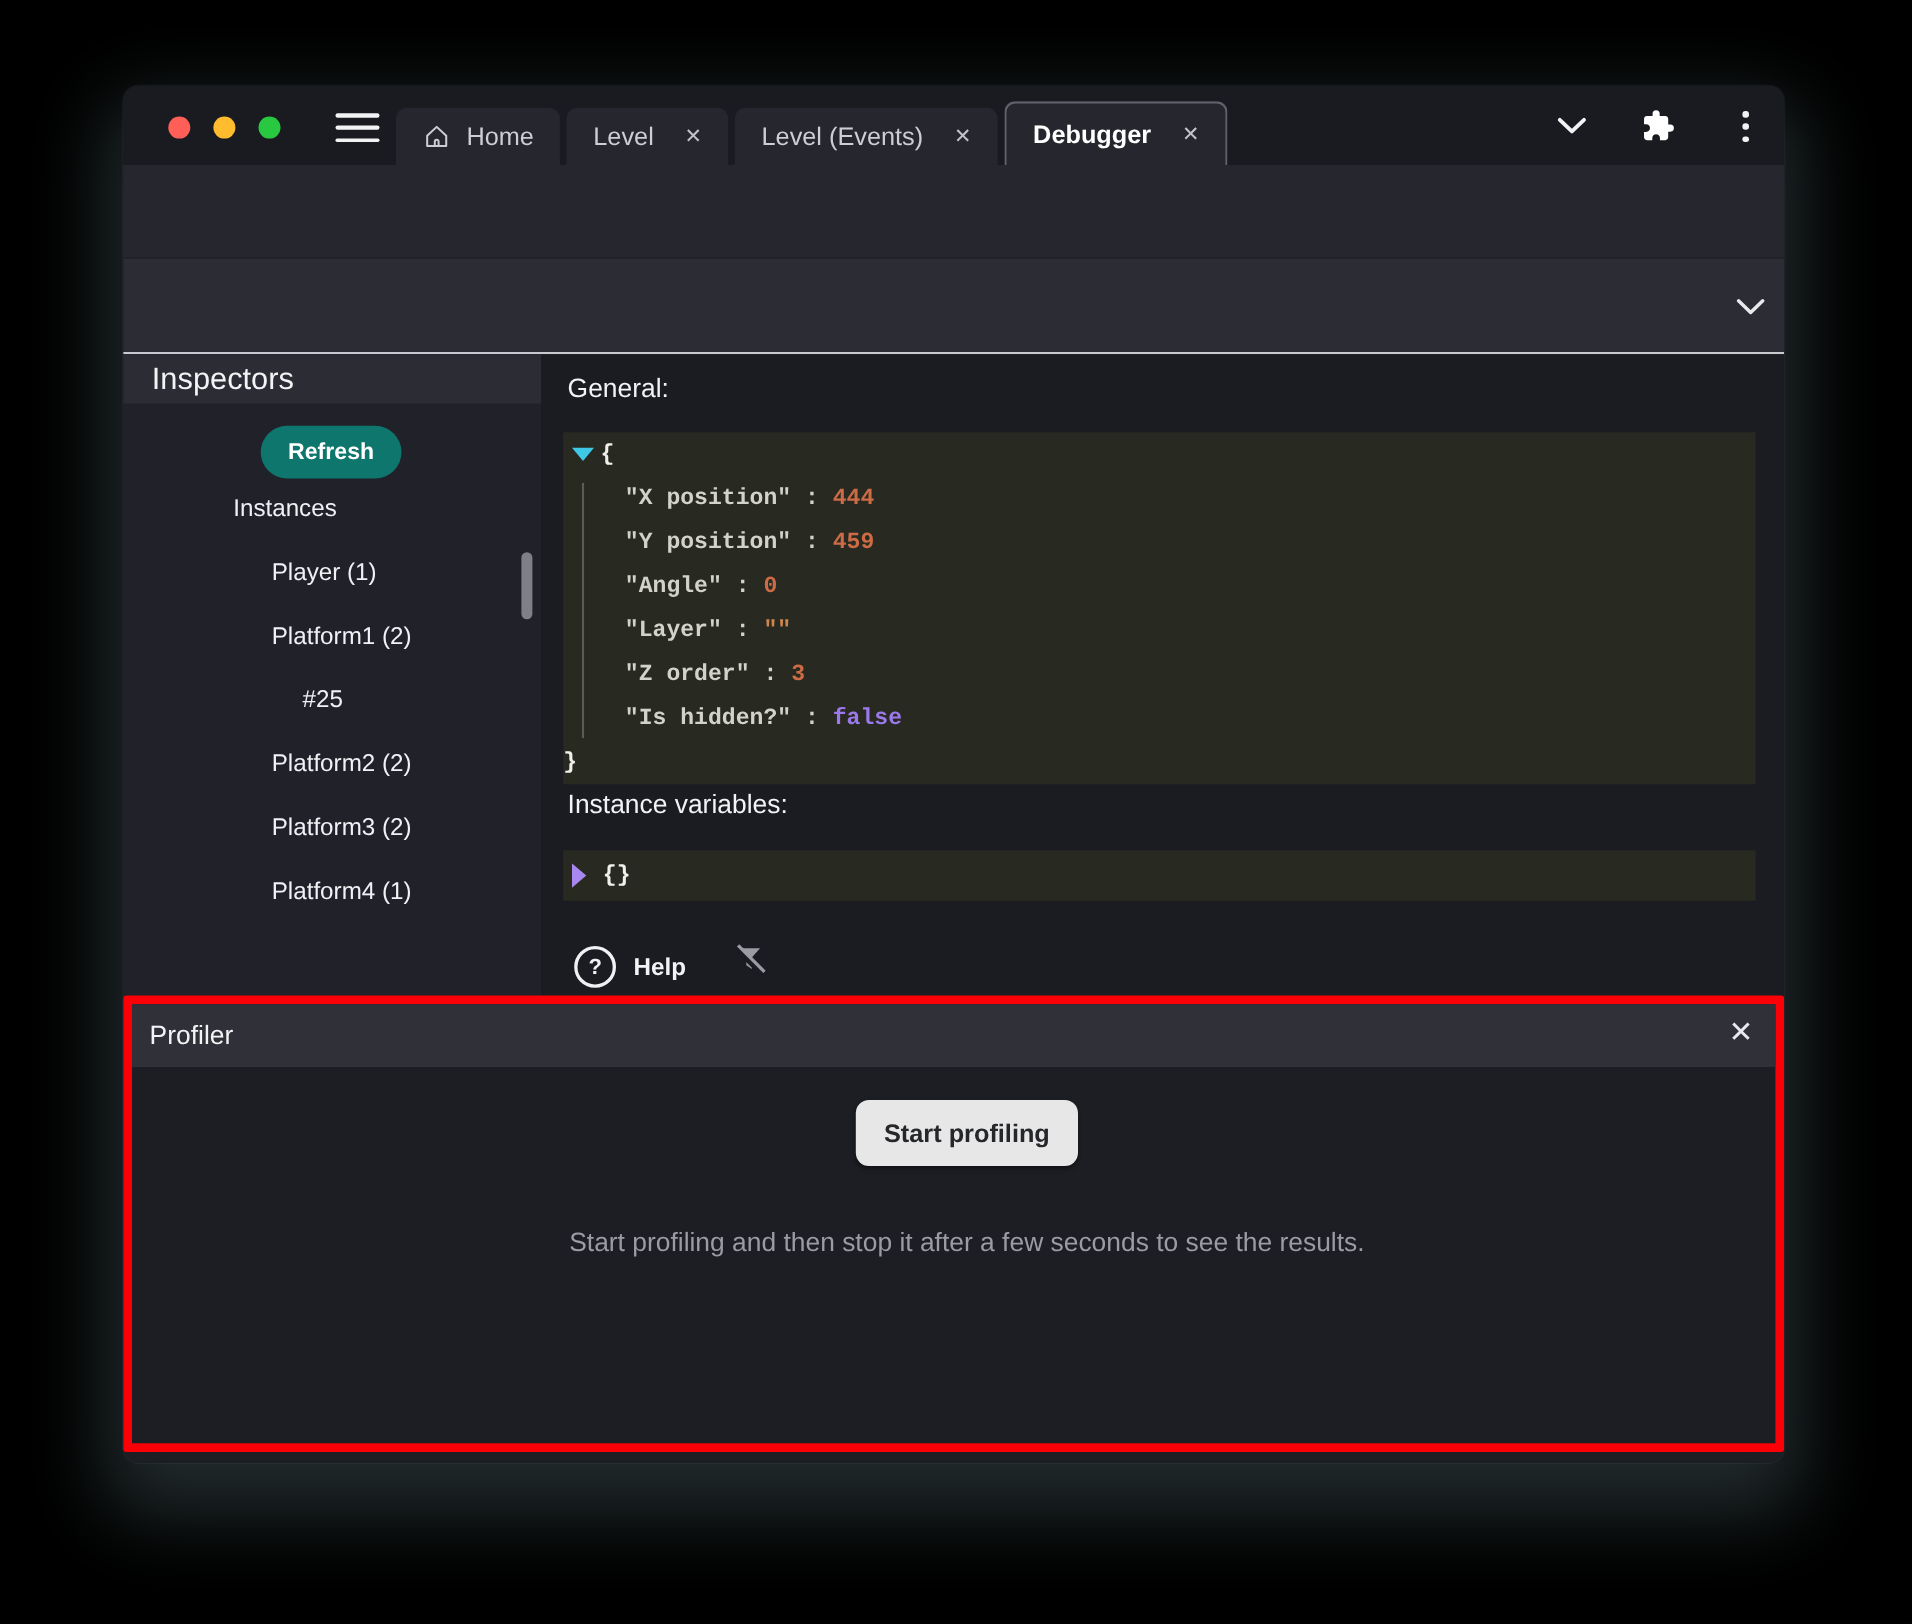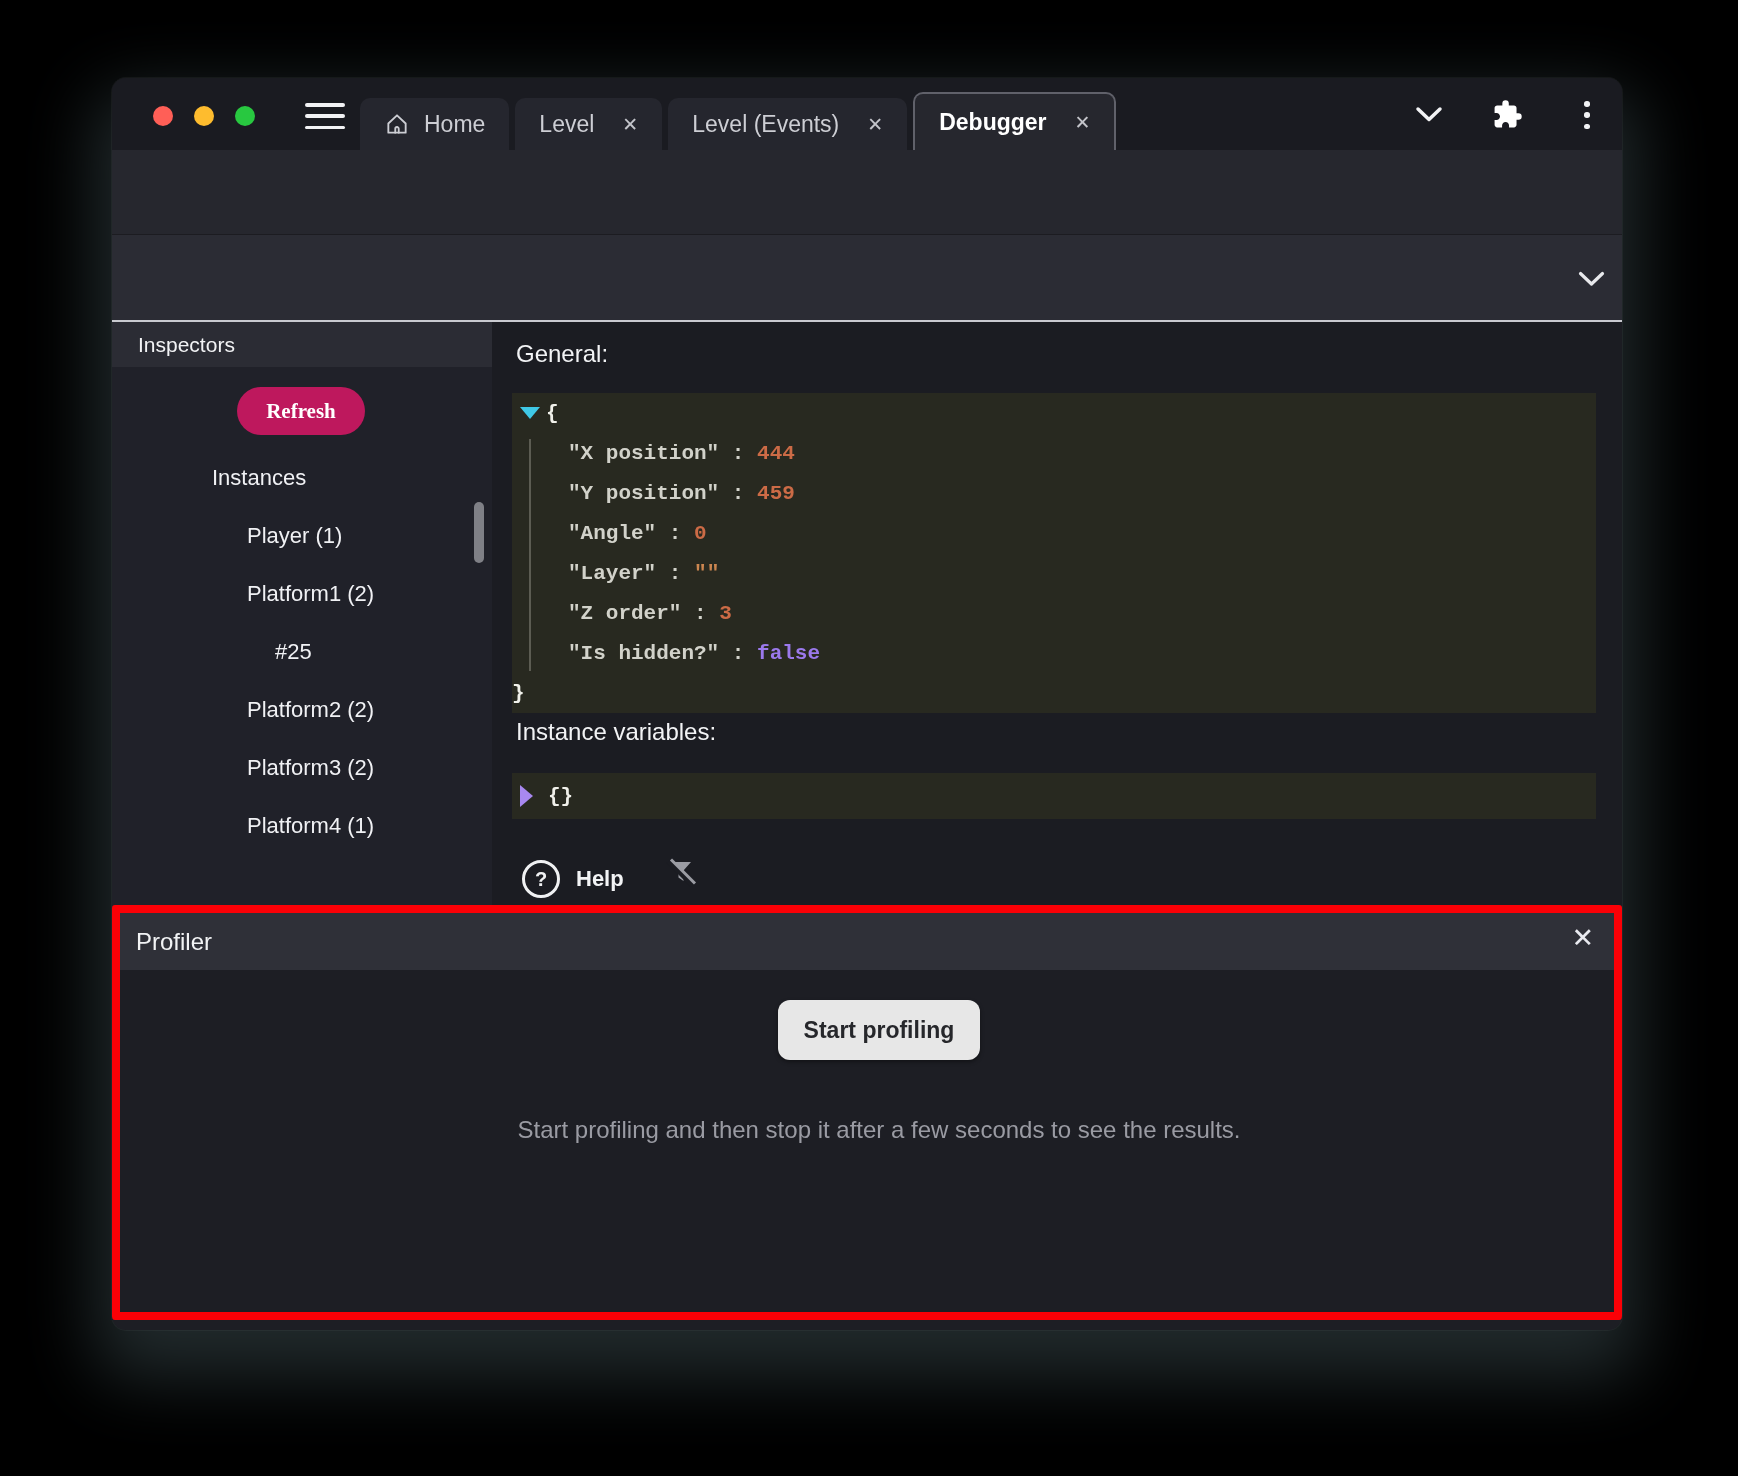--- a/index.html
+++ b/index.html
@@ -51,26 +51,26 @@
                border-top:1px solid rgba(0,0,0,.35);box-sizing:border-box;}
   .preview-title{position:absolute;left:26px;top:0;height:86px;display:flex;align-items:center;
                  color:#f4f5f7;font-size:25px;font-weight:bold;}
   .preview-chevron{position:absolute;left:1466px;top:36px;cursor:pointer;}
   .divider{position:absolute;left:0;top:242px;width:1510px;height:2px;background:#c9cad0;}
 
   
   .sidebar{position:absolute;left:0;top:244px;width:380px;height:585px;background:#202129;}
   .sidebar-header{position:absolute;left:0;top:0;width:380px;height:45px;background:#2b2c34;
                   display:flex;align-items:center;padding-left:26px;box-sizing:border-box;
-                  color:#f2f3f5;font-size:21px;}
+                  color:#f2f3f5;font-size:28px;}
   .refresh-btn{position:absolute;left:125px;top:65px;width:128px;height:48px;border-radius:24px;
-               background:#be185d;color:#fff;font-weight:bold;font-size:21px;border:none;
-               display:flex;align-items:center;justify-content:center;cursor:pointer;font-family:Liberation Serif, serif;}
+               background:#0f766e;color:#fff;font-weight:bold;font-size:21px;border:none;
+               display:flex;align-items:center;justify-content:center;cursor:pointer;}
   .tree{position:absolute;left:0;top:127px;width:380px;}
-  .tree-item{height:58px;display:flex;align-items:center;color:#f0f1f4;font-size:22px;cursor:pointer;}
+  .tree-item{height:58px;display:flex;align-items:flex-start;color:#f0f1f4;font-size:22px;cursor:pointer;}
   .tree-item.lvl0{padding-left:100px;}
   .tree-item.lvl1{padding-left:135px;}
   .tree-item.lvl2{padding-left:163px;}
   .scroll-thumb{position:absolute;left:362px;top:180px;width:10px;height:61px;border-radius:5px;
                 background:#7f8086;cursor:pointer;}
 
   .panel{position:absolute;left:380px;top:244px;width:1130px;height:585px;background:#1b1c22;}
   .panel-label{position:absolute;left:24px;color:#f2f3f5;font-size:24px;}
   .lbl-general{top:18px;}
   .lbl-vars{top:396px;}

